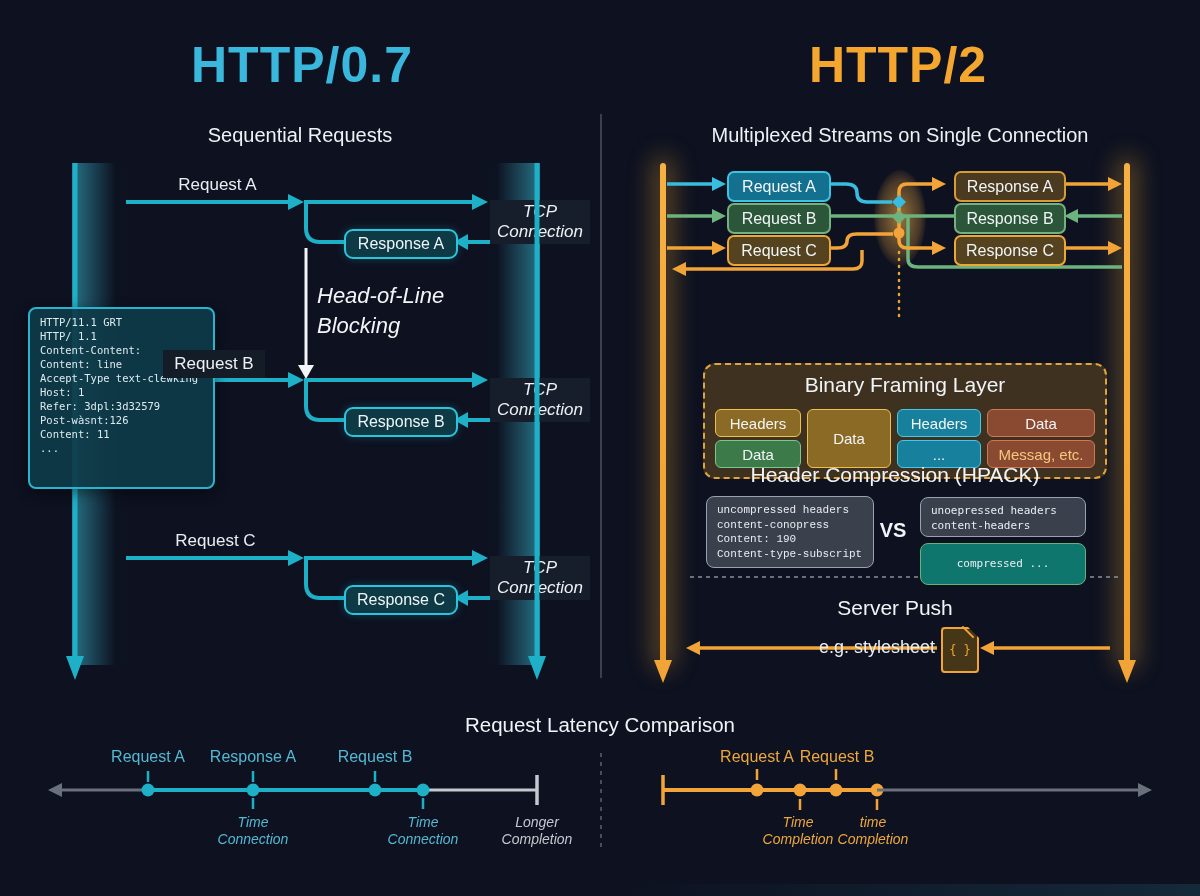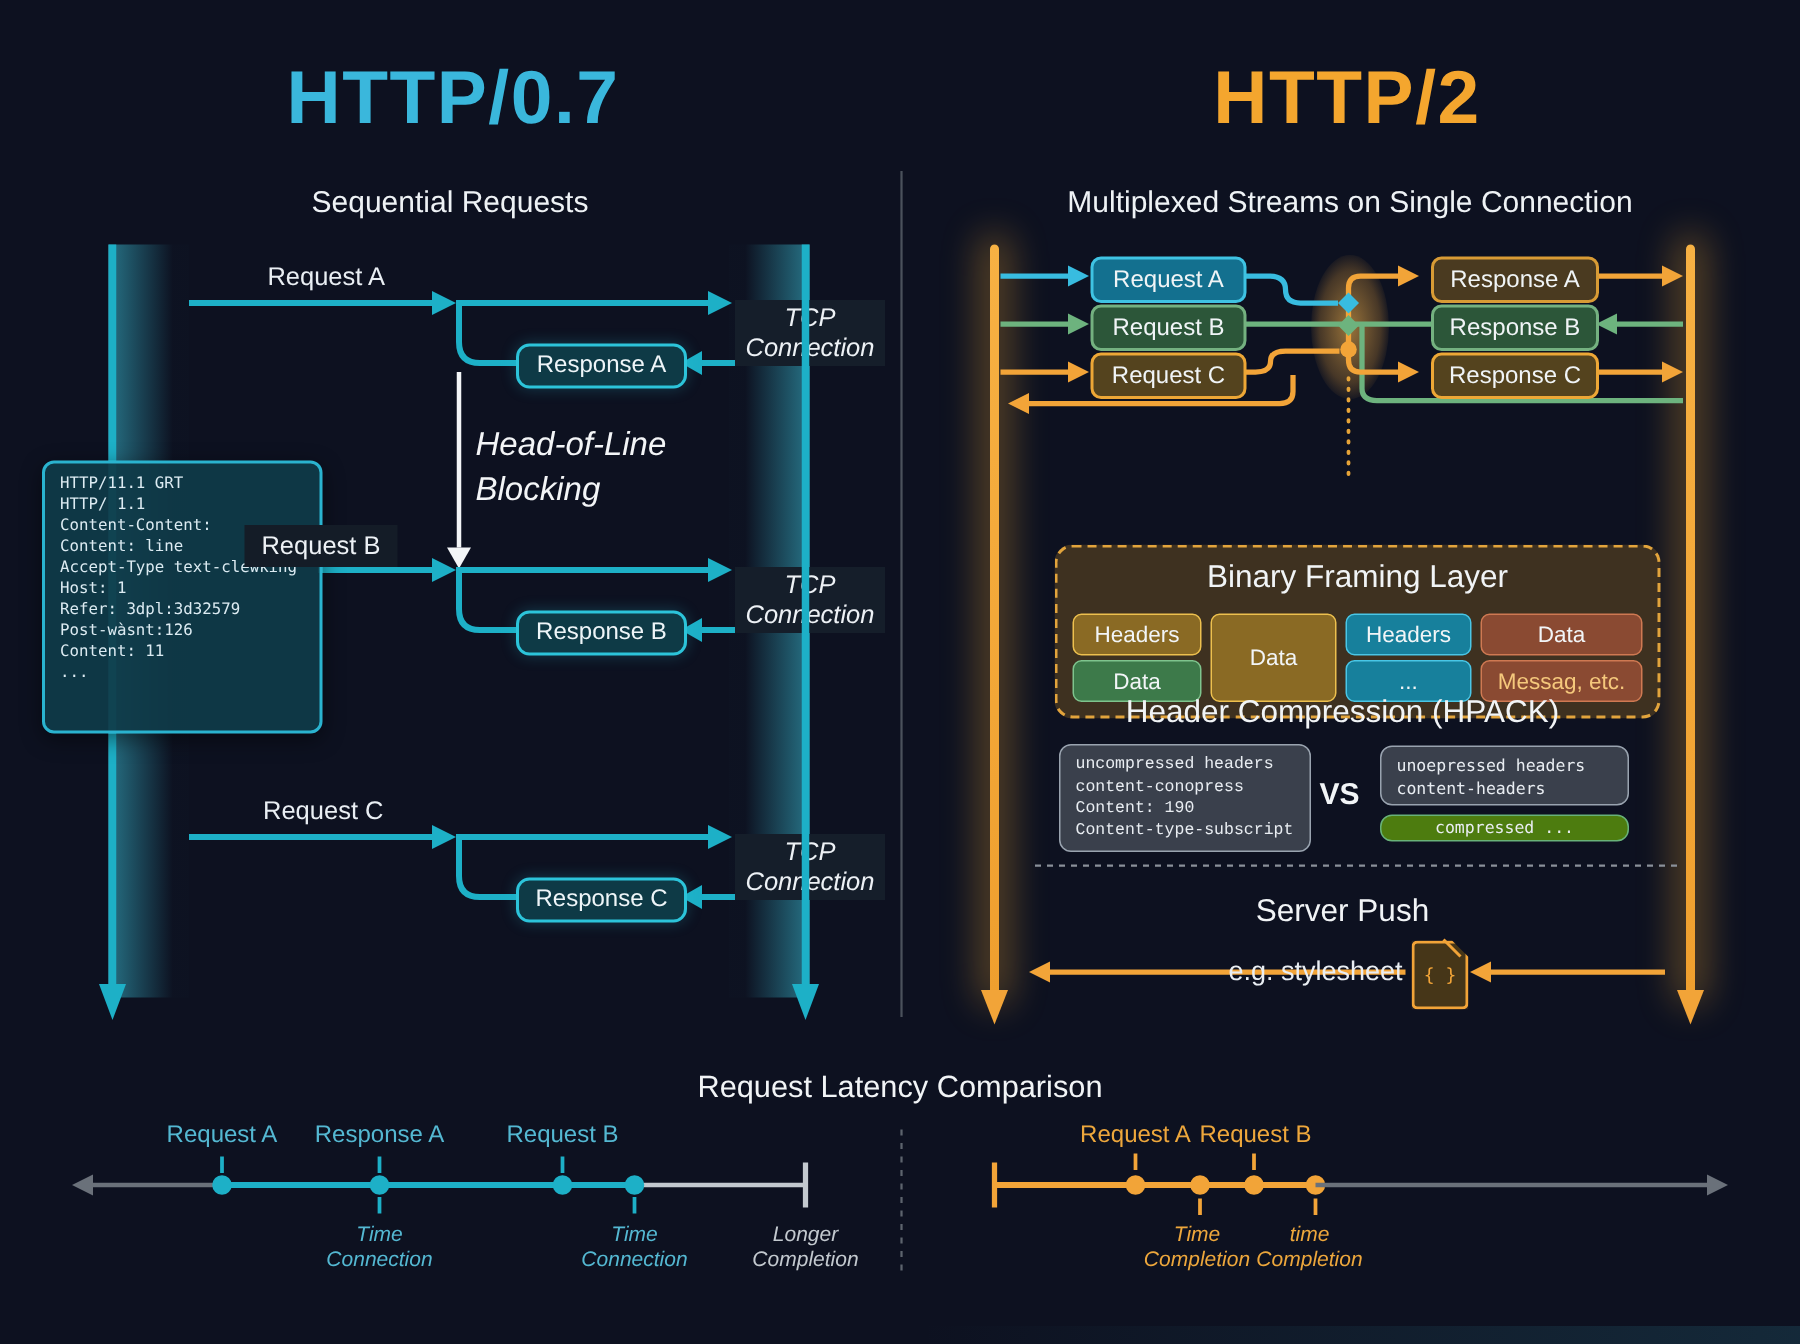--- a/index.html
+++ b/index.html
@@ -30,21 +30,21 @@
   .sb-amber{background:#54431e;border-color:#eda736;}
   .sb-brown{background:#4a3a20;border-color:#d89b35;}
   .bfl{background:#3e3120;border:2px dashed #e2a43c;border-radius:12px;}
   .chip{border-radius:6px;font-size:15px;color:#f2f5f7;display:flex;align-items:center;justify-content:center;border:1.5px solid;}
   .ch-amber{background:#8a6a24;border-color:#edc04e;}
   .ch-green{background:#3d7a4a;border-color:#7ec48d;}
   .ch-teal{background:#17809c;border-color:#49c6e6;}
   .ch-rust{background:#8a4a32;border-color:#cf7952;}
   .code-box{background:#3a404c;border:1.5px solid #99a3af;border-radius:8px;font-family:"DejaVu Sans Mono",monospace;
             font-size:11px;line-height:14.5px;color:#e9edf2;padding:6px 10px;}
-  .code-green{background:#4d7c0f;border-color:#68b279;justify-content:center;display:flex;align-items:center;padding:2px 10px;}
+  .code-green{background:#0f766e;border-color:#68b279;justify-content:center;display:flex;align-items:center;padding:14px 10px;}
   .vs{font-size:20px;font-weight:bold;color:#f2f5f7;}
   .file-icon{background:#463618;border:2px solid #f2a438;border-radius:4px;box-shadow:0 0 14px rgba(243,167,49,.5);
              clip-path:polygon(0 0,calc(100% - 11px) 0,100% 11px,100% 100%,0 100%);
              display:flex;align-items:center;justify-content:center;
              font-family:"DejaVu Sans Mono",monospace;font-size:12px;color:#f2a438;}
   .fold{position:absolute;width:16px;height:2px;background:#f2a438;transform:rotate(45deg);}
   .t-teal{color:#54b8d2;}
   .t-orange{color:#eda73c;}
   .t-gray{color:#c3c9cf;}
   .lat-top{font-size:16px;}

